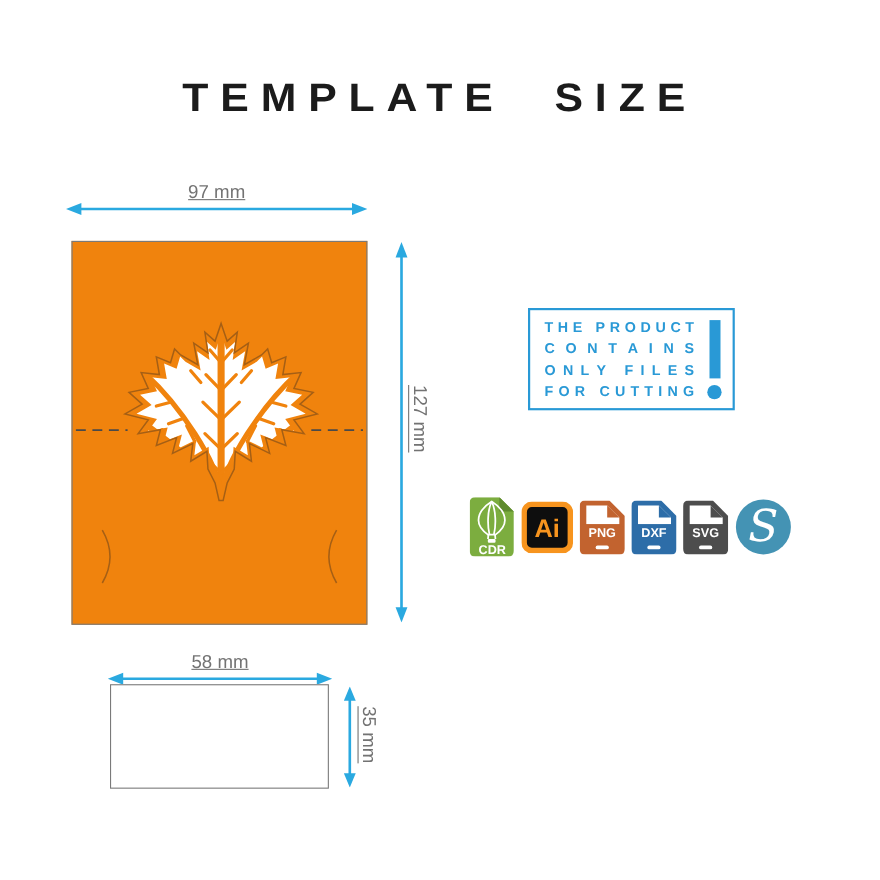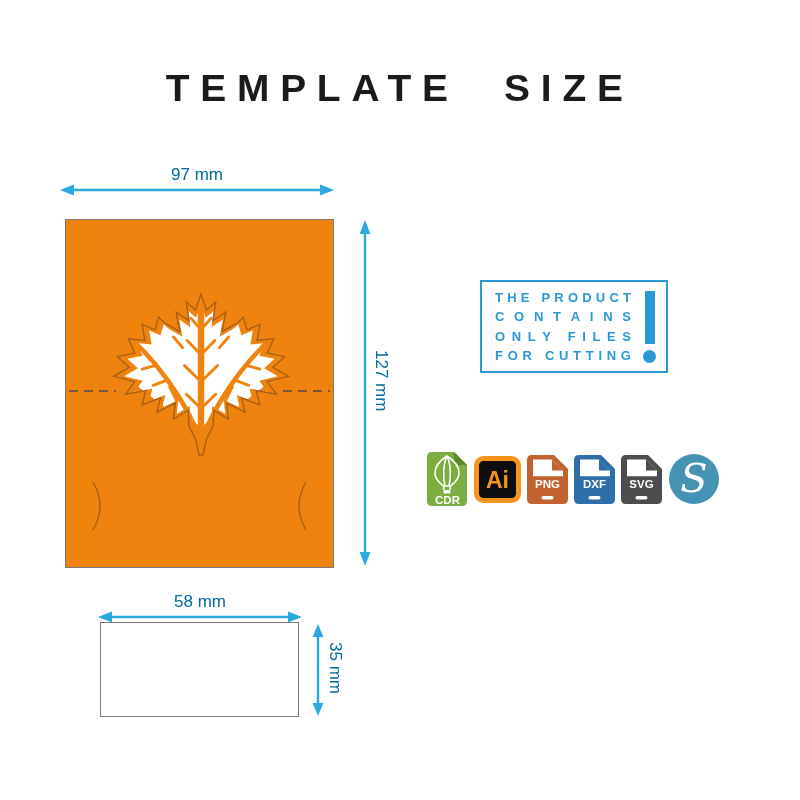--- a/index.html
+++ b/index.html
@@ -4,21 +4,21 @@
 <style>
   html,body{margin:0;padding:0;background:#fff;font-family:"Liberation Sans",sans-serif;}
   #page{position:relative;width:800px;height:800px;background:#ffffff;overflow:hidden;}
 
   
   .title-wrap{position:absolute;left:0;right:0;top:68px;text-align:center;}
   .title{display:inline-block;font-size:36px;font-weight:bold;letter-spacing:10px;
          word-spacing:22px;color:#1b1b1b;transform:scaleX(1.08);white-space:nowrap;}
 
   
-  .dim-label{position:absolute;color:#0369a1;font-size:17px;white-space:nowrap;}
+  .dim-label{position:absolute;color:#737373;font-size:17px;white-space:nowrap;text-decoration:underline;}
   .dim-label.vert{writing-mode:vertical-rl;}
 
   .dim-arrow{position:absolute;}
 
   
   .card{position:absolute;left:65px;top:219px;width:269px;height:349px;
         background:#f0830d;border:1px solid #7a7a7a;box-sizing:border-box;}
   .card svg{position:absolute;left:0;top:0;}
 
   

